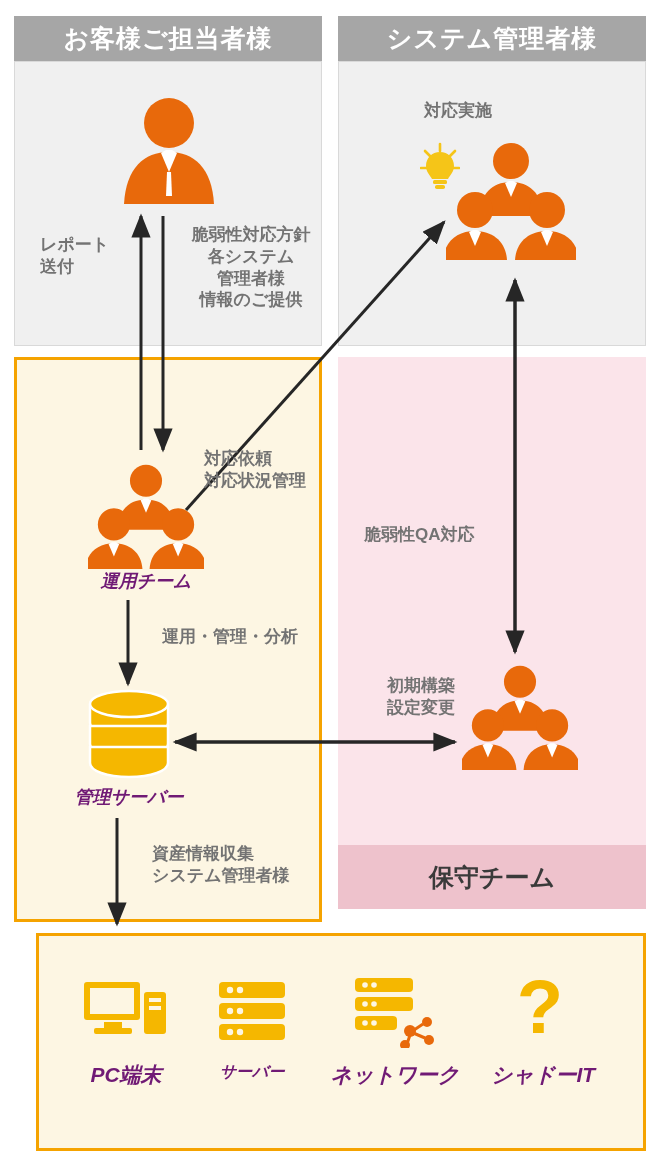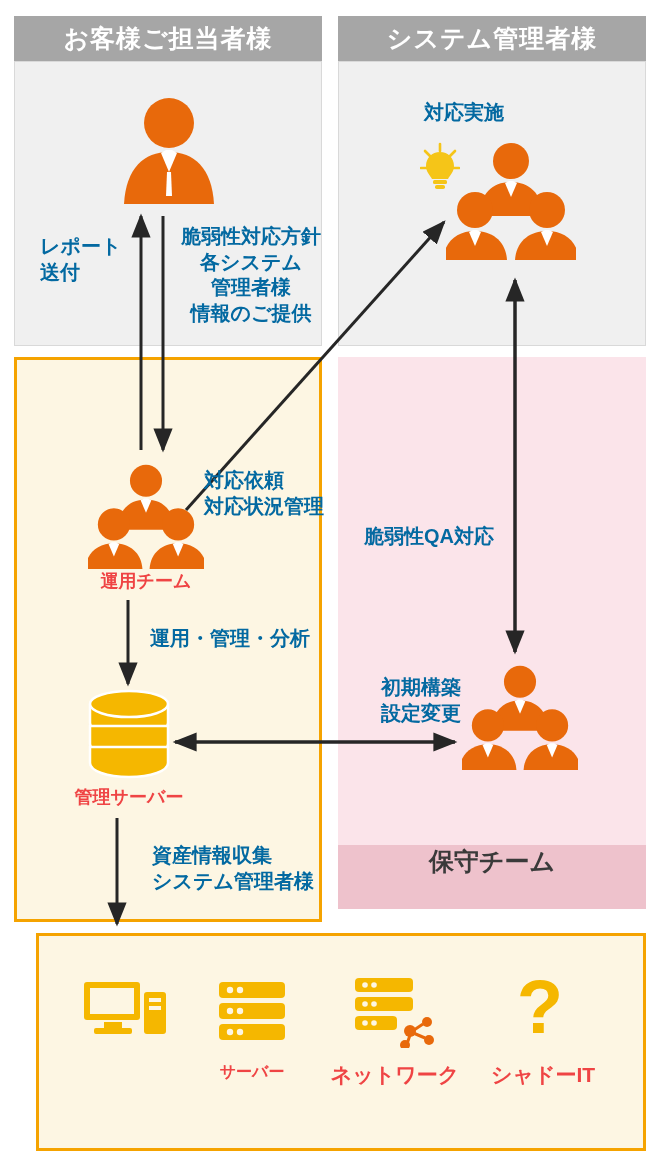--- a/index.html
+++ b/index.html
@@ -55,45 +55,46 @@
     left: 338px; top: 357px; width: 308px; height: 552px;
     background: #fbe4ea;
     box-sizing: border-box;
   }
   .maint-label {
     left: 338px; top: 845px; width: 308px; height: 64px;
     background: #eec2cc;
     color: #3a3a3a;
     font-size: 25px;
     font-weight: bold;
-    display: flex; justify-content: center;
+    display: flex; align-items: center; justify-content: center;
     box-sizing: border-box;
   }
   .panel-assets {
     left: 36px; top: 933px; width: 610px; height: 218px;
     background: #fdf6e3;
     border: 3px solid #f5a300;
     box-sizing: border-box;
   }
 
   
   .lbl {
-    color: #0369a1;
+    color: #737373;
     font-weight: bold;
-    font-size: 20px;
+    font-size: 17px;
     line-height: 1.28;
     white-space: pre-line;
   }
   .lbl-dark {
-    color: #ef4444;
+    color: #701a75;
     font-weight: bold;
     font-size: 18px;
     line-height: 1.25;
     white-space: pre-line;
     text-align: center;
+    font-style: italic;
   }
 
   
   #arrows {
     left: 0; top: 0; width: 660px; height: 1167px;
     pointer-events: none;
   }
 
   
   .icon { display: block; }
@@ -211,20 +212,21 @@
         <rect x="2" y="4" width="56" height="38" rx="3"></rect>
         <rect x="8" y="10" width="44" height="26" fill="#fdf6e3"></rect>
         <rect x="22" y="44" width="18" height="6"></rect>
         <rect x="12" y="50" width="38" height="6" rx="2"></rect>
         <rect x="62" y="14" width="22" height="42" rx="3"></rect>
         <rect x="67" y="20" width="12" height="4" fill="#fdf6e3"></rect>
         <rect x="67" y="28" width="12" height="4" fill="#fdf6e3"></rect>
       </g>
     </svg>
   </div>
+  <div class="abs lbl-dark" style="left:66px; top:1062px; width:120px; font-size:21px;">PC端末</div>
 
   <div class="abs ctr" style="left:204px; top:975px; width:96px; height:72px;">
     <svg width="74" height="66" viewBox="0 0 74 66">
       <g fill="#f5b700">
         <rect x="4" y="4" width="66" height="16" rx="4"></rect>
         <rect x="4" y="25" width="66" height="16" rx="4"></rect>
         <rect x="4" y="46" width="66" height="16" rx="4"></rect>
       </g>
       <g fill="#fdf6e3">
         <circle cx="15" cy="12" r="3.2"></circle>
@@ -302,21 +304,21 @@
   <div class="abs lbl" style="left:424px; top:100px; width:180px; text-align:left;">対応実施</div>
 
   <div class="abs lbl" style="left:40px; top:234px; width:110px; text-align:left;">レポート
 送付</div>
 
   <div class="abs lbl" style="left:176px; top:224px; width:150px; text-align:center;">脆弱性対応方針
 各システム
 管理者様
 情報のご提供</div>
 
-  <div class="abs lbl" style="left:204px; top:468px; width:160px; text-align:left;">対応依頼
+  <div class="abs lbl" style="left:204px; top:448px; width:160px; text-align:left;">対応依頼
 対応状況管理</div>
 
   <div class="abs lbl" style="left:364px; top:524px; width:180px; text-align:left;">脆弱性QA対応</div>
 
   <div class="abs lbl" style="left:140px; top:626px; width:180px; text-align:center;">運用・管理・分析</div>
 
   <div class="abs lbl" style="left:356px; top:675px; width:130px; text-align:center;">初期構築
 設定変更</div>
 
   <div class="abs lbl" style="left:152px; top:843px; width:190px; text-align:left;">資産情報収集

